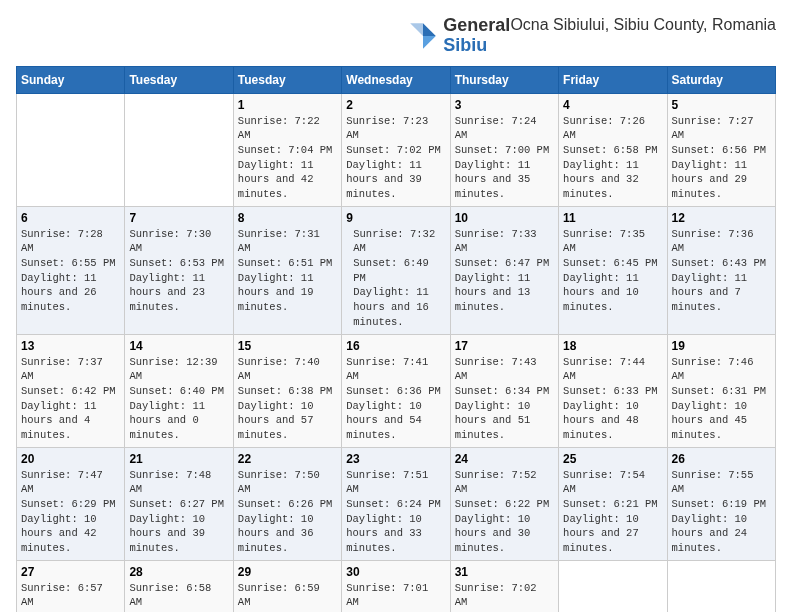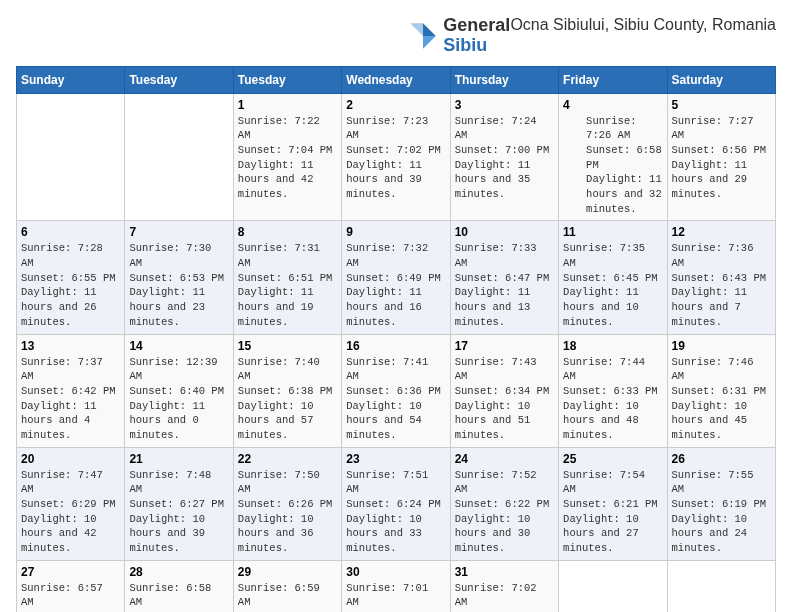--- a/index.html
+++ b/index.html
@@ -137,21 +137,21 @@
 Daylight: 11 hours and 39 minutes.</div>
         </td>
         <td>
           <span class="day-num">3</span>
           <div class="day-detail" style="white-space: pre-line;">Sunrise: 7:24 AM
 Sunset: 7:00 PM
 Daylight: 11 hours and 35 minutes.</div>
         </td>
         <td>
           <span class="day-num">4</span>
-          <div class="day-detail" style="white-space: pre-line; margin-left: 23px;">Sunrise: 7:26 AM
+          <div class="day-detail" style="white-space: pre-line;">Sunrise: 7:26 AM
 Sunset: 6:58 PM
 Daylight: 11 hours and 32 minutes.</div>
         </td>
         <td>
           <span class="day-num">5</span>
           <div class="day-detail" style="white-space: pre-line;">Sunrise: 7:27 AM
 Sunset: 6:56 PM
 Daylight: 11 hours and 29 minutes.</div>
         </td>
       </tr>
@@ -169,21 +169,21 @@
 Daylight: 11 hours and 23 minutes.</div>
         </td>
         <td>
           <span class="day-num">8</span>
           <div class="day-detail" style="white-space: pre-line;">Sunrise: 7:31 AM
 Sunset: 6:51 PM
 Daylight: 11 hours and 19 minutes.</div>
         </td>
         <td>
           <span class="day-num">9</span>
-          <div class="day-detail" style="white-space: pre-line;">Sunrise: 7:32 AM
+          <div class="day-detail" style="white-space: pre-line; margin-left: 7px;">Sunrise: 7:32 AM
 Sunset: 6:49 PM
 Daylight: 11 hours and 16 minutes.</div>
         </td>
         <td>
           <span class="day-num">10</span>
           <div class="day-detail" style="white-space: pre-line;">Sunrise: 7:33 AM
 Sunset: 6:47 PM
 Daylight: 11 hours and 13 minutes.</div>
         </td>
         <td>

